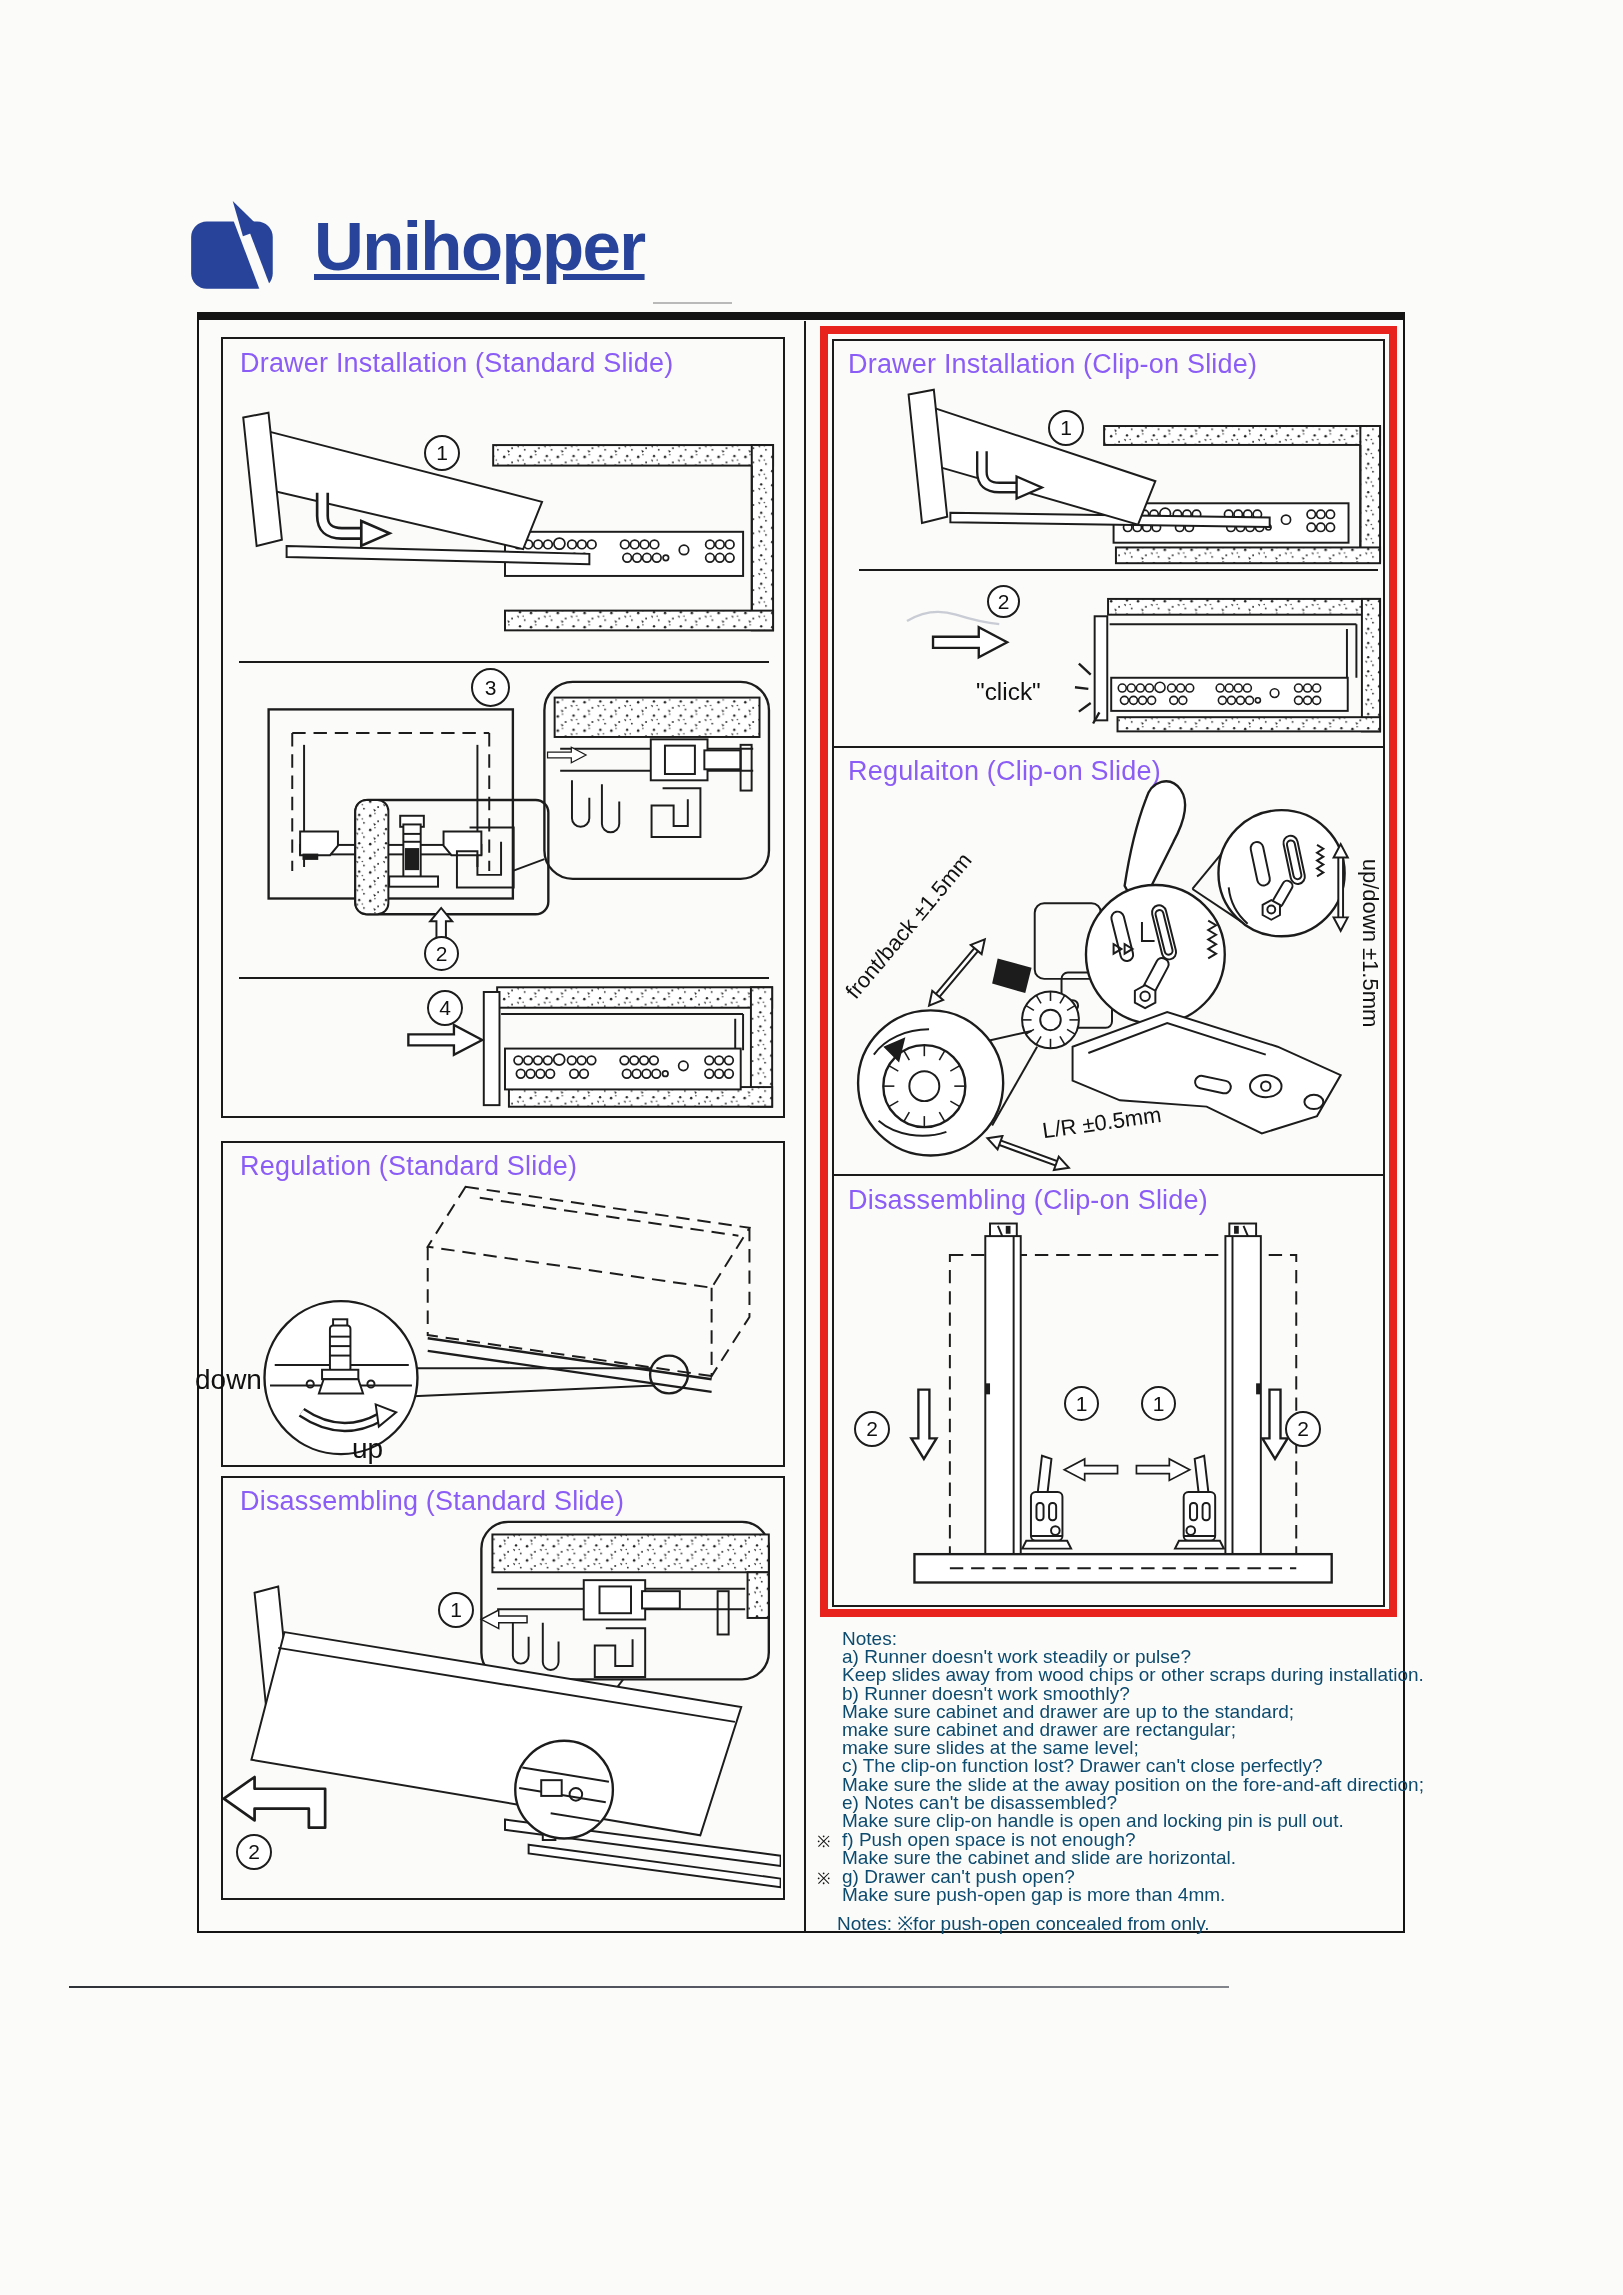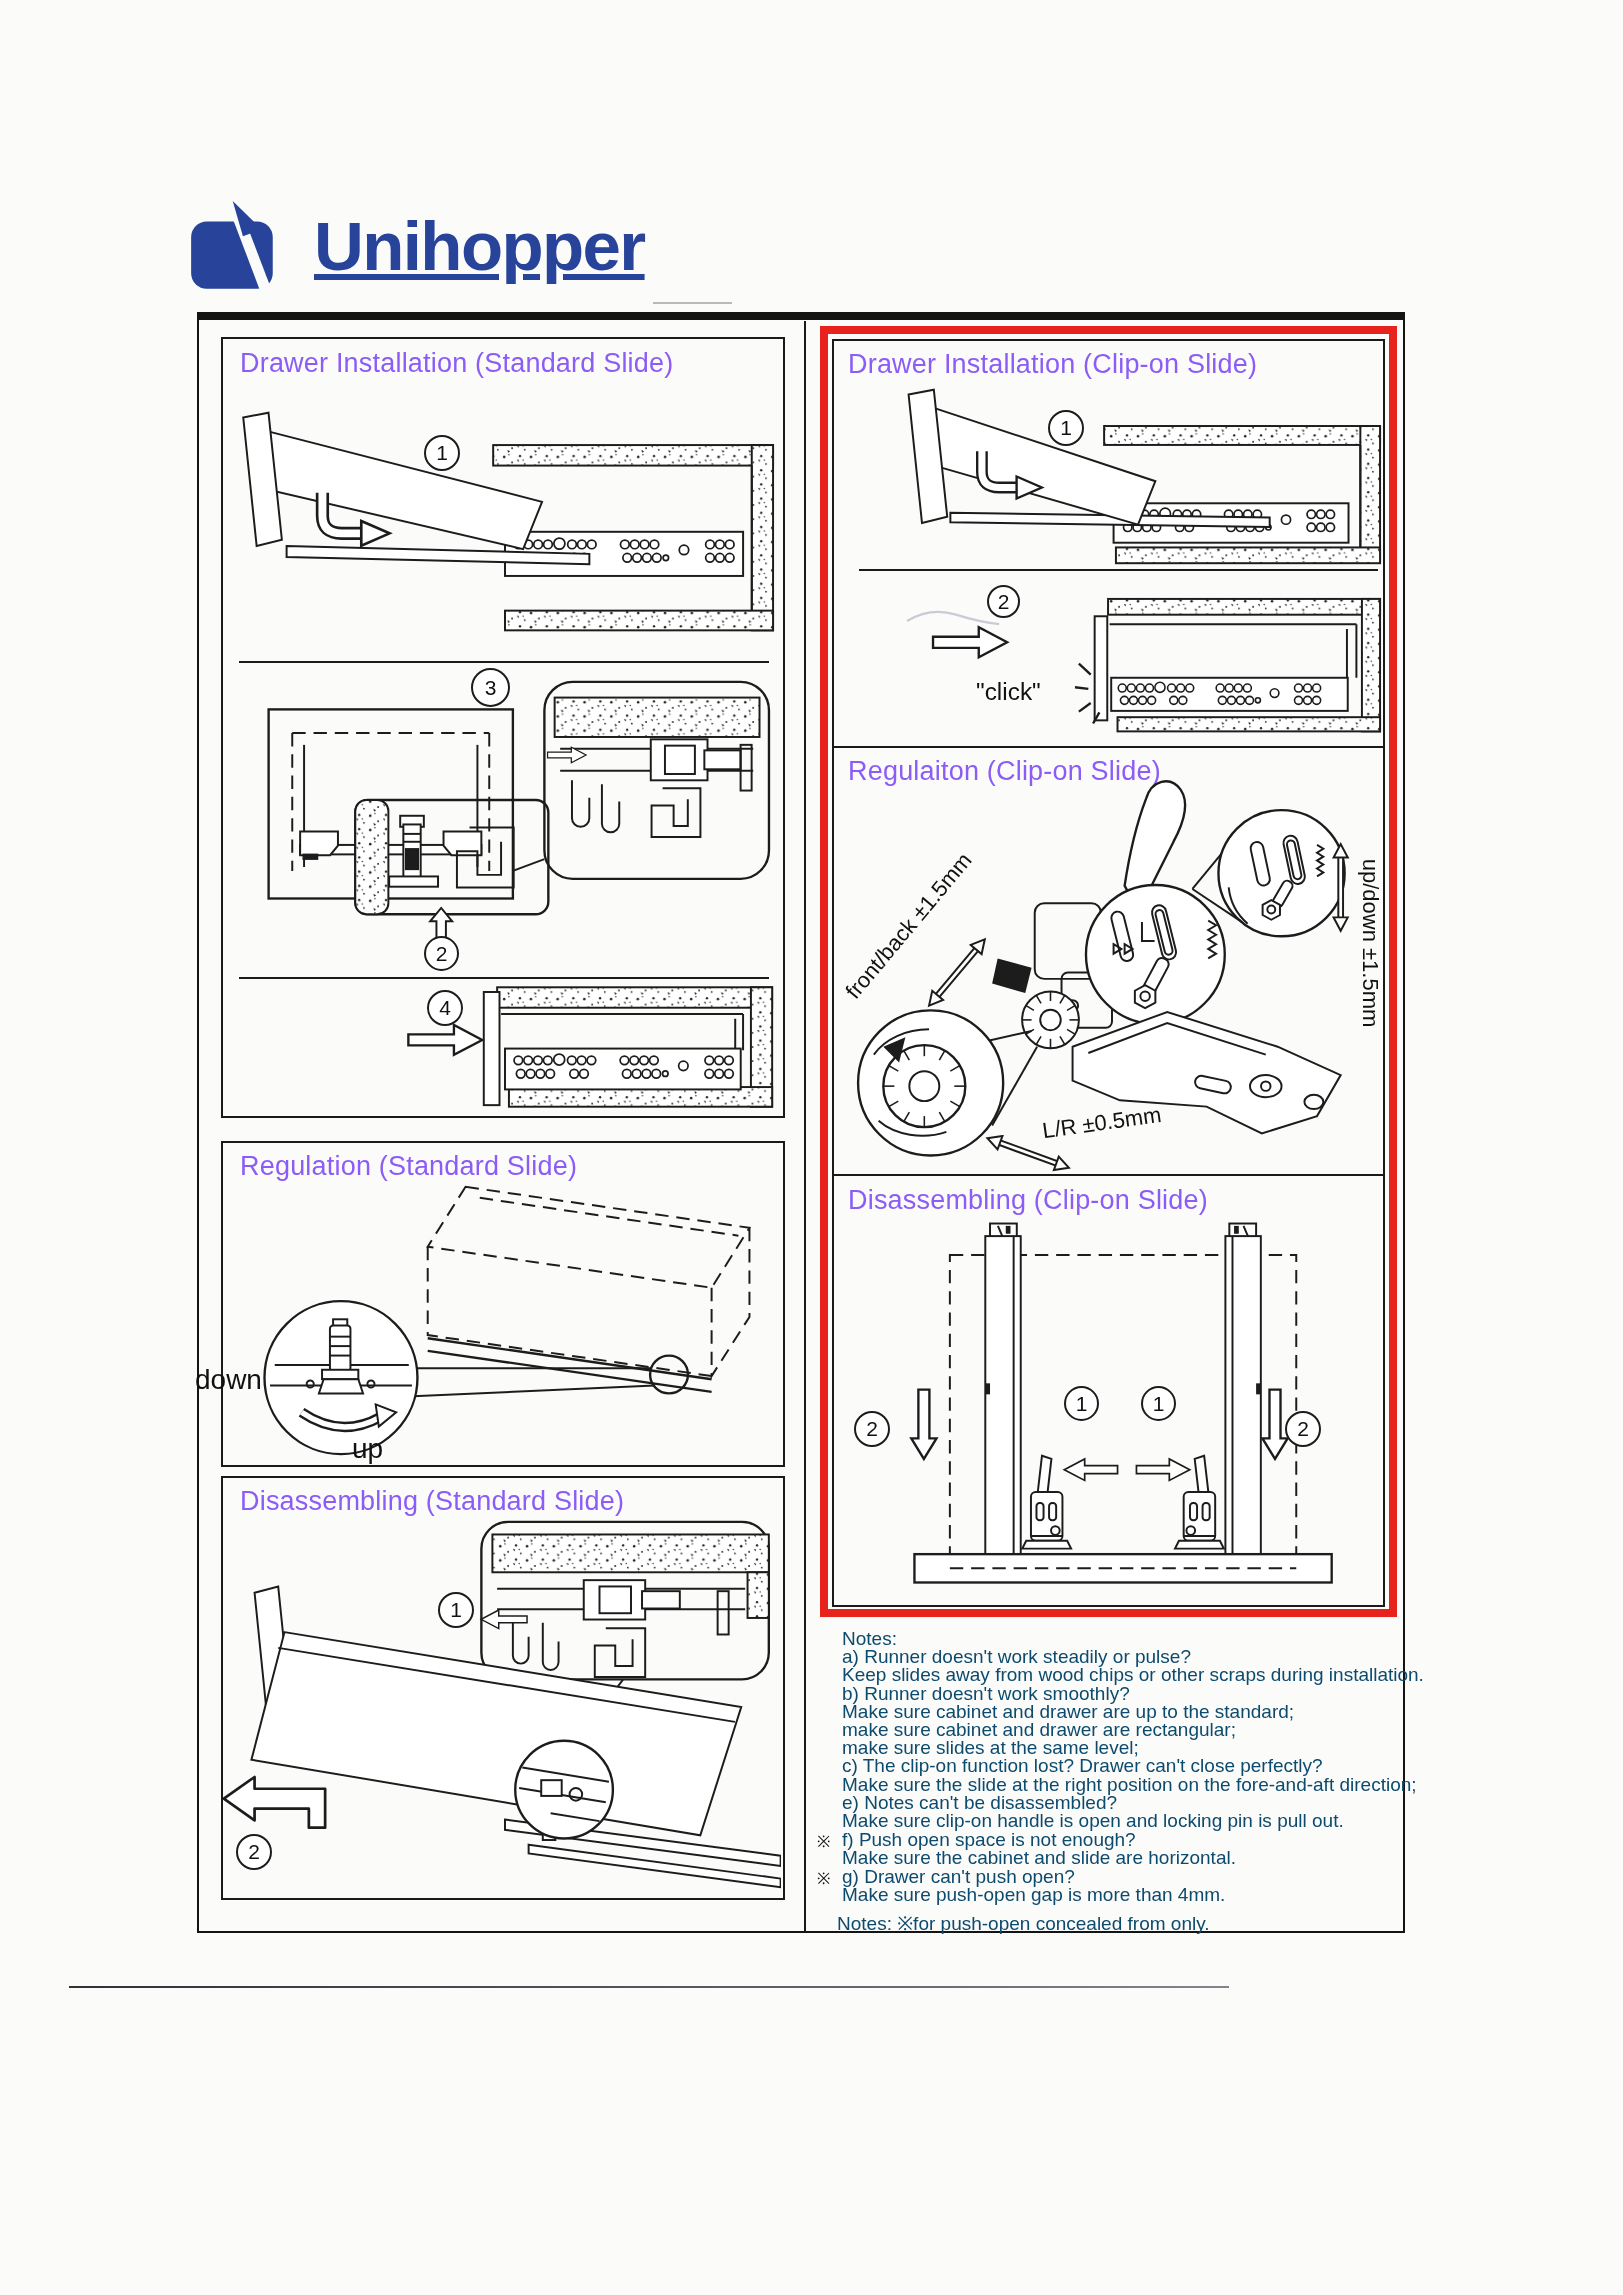--- a/index.html
+++ b/index.html
@@ -471,21 +471,21 @@
 
   <div>
     <div class="nline" style="top:1629px">Notes:</div>
     <div class="nline" style="top:1647px">a) Runner doesn't work steadily or pulse?</div>
     <div class="nline" style="top:1665px">Keep slides away from wood chips or other scraps during installation.</div>
     <div class="nline" style="top:1684px">b) Runner doesn't work smoothly?</div>
     <div class="nline" style="top:1702px">Make sure cabinet and drawer are up to the standard;</div>
     <div class="nline" style="top:1720px">make sure cabinet and drawer are rectangular;</div>
     <div class="nline" style="top:1738px">make sure slides at the same level;</div>
     <div class="nline" style="top:1756px">c) The clip-on function lost? Drawer can't close perfectly?</div>
-    <div class="nline" style="top:1775px">Make sure the slide at the right position on the fore-and-aft direction;</div>
+    <div class="nline" style="top:1775px">Make sure the slide at the away position on the fore-and-aft direction;</div>
     <div class="nline" style="top:1793px">e) Notes can't be disassembled?</div>
     <div class="nline" style="top:1811px">Make sure clip-on handle is open and locking pin is pull out.</div>
     <div class="nmark" style="top:1830px">※</div>
     <div class="nline" style="top:1830px">f) Push open space is not enough?</div>
     <div class="nline" style="top:1848px">Make sure the cabinet and slide are horizontal.</div>
     <div class="nmark" style="top:1867px">※</div>
     <div class="nline" style="top:1867px">g) Drawer can't push open?</div>
     <div class="nline" style="top:1885px">Make sure push-open gap is more than 4mm.</div>
     <div class="nline" style="top:1914px;left:837px"><span>Notes:</span>&nbsp;<span>※</span><span>for push-open concealed from only.</span></div>
   </div>

